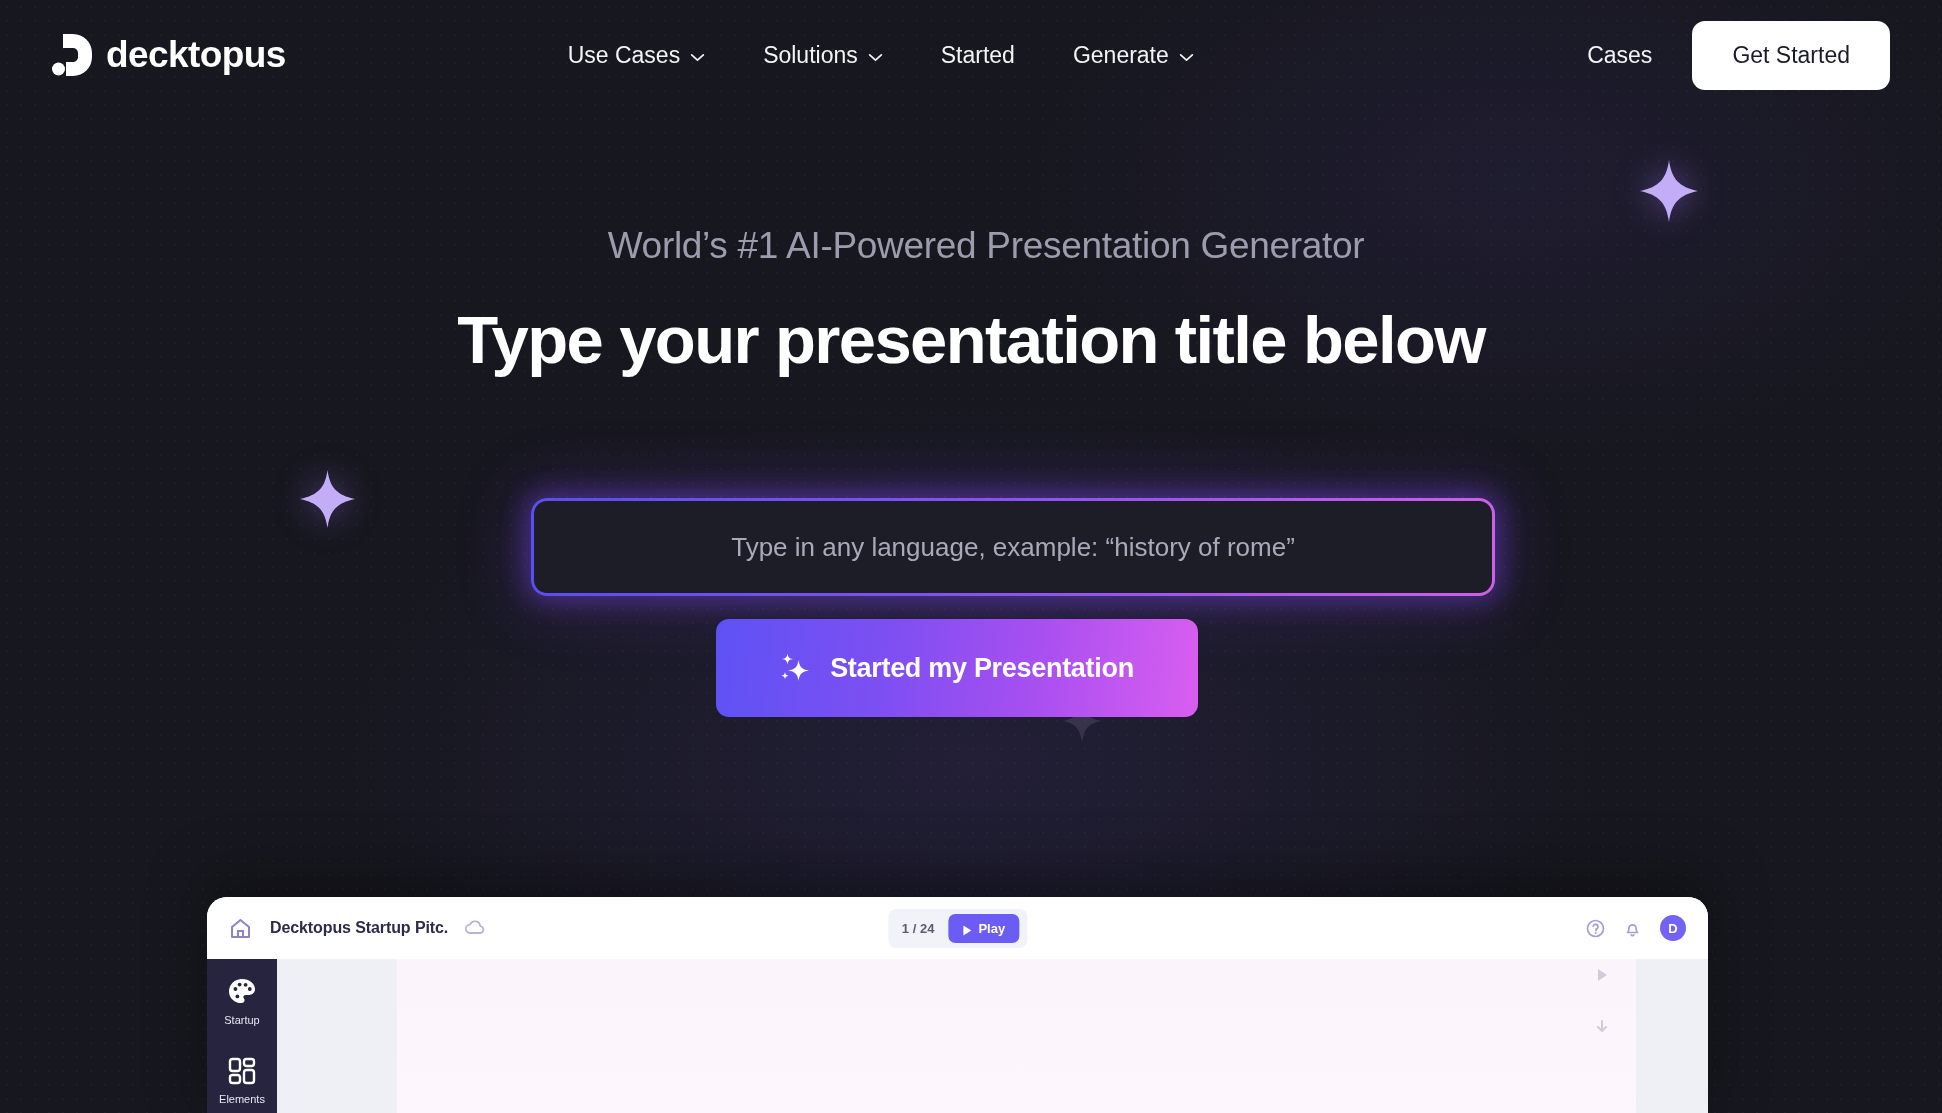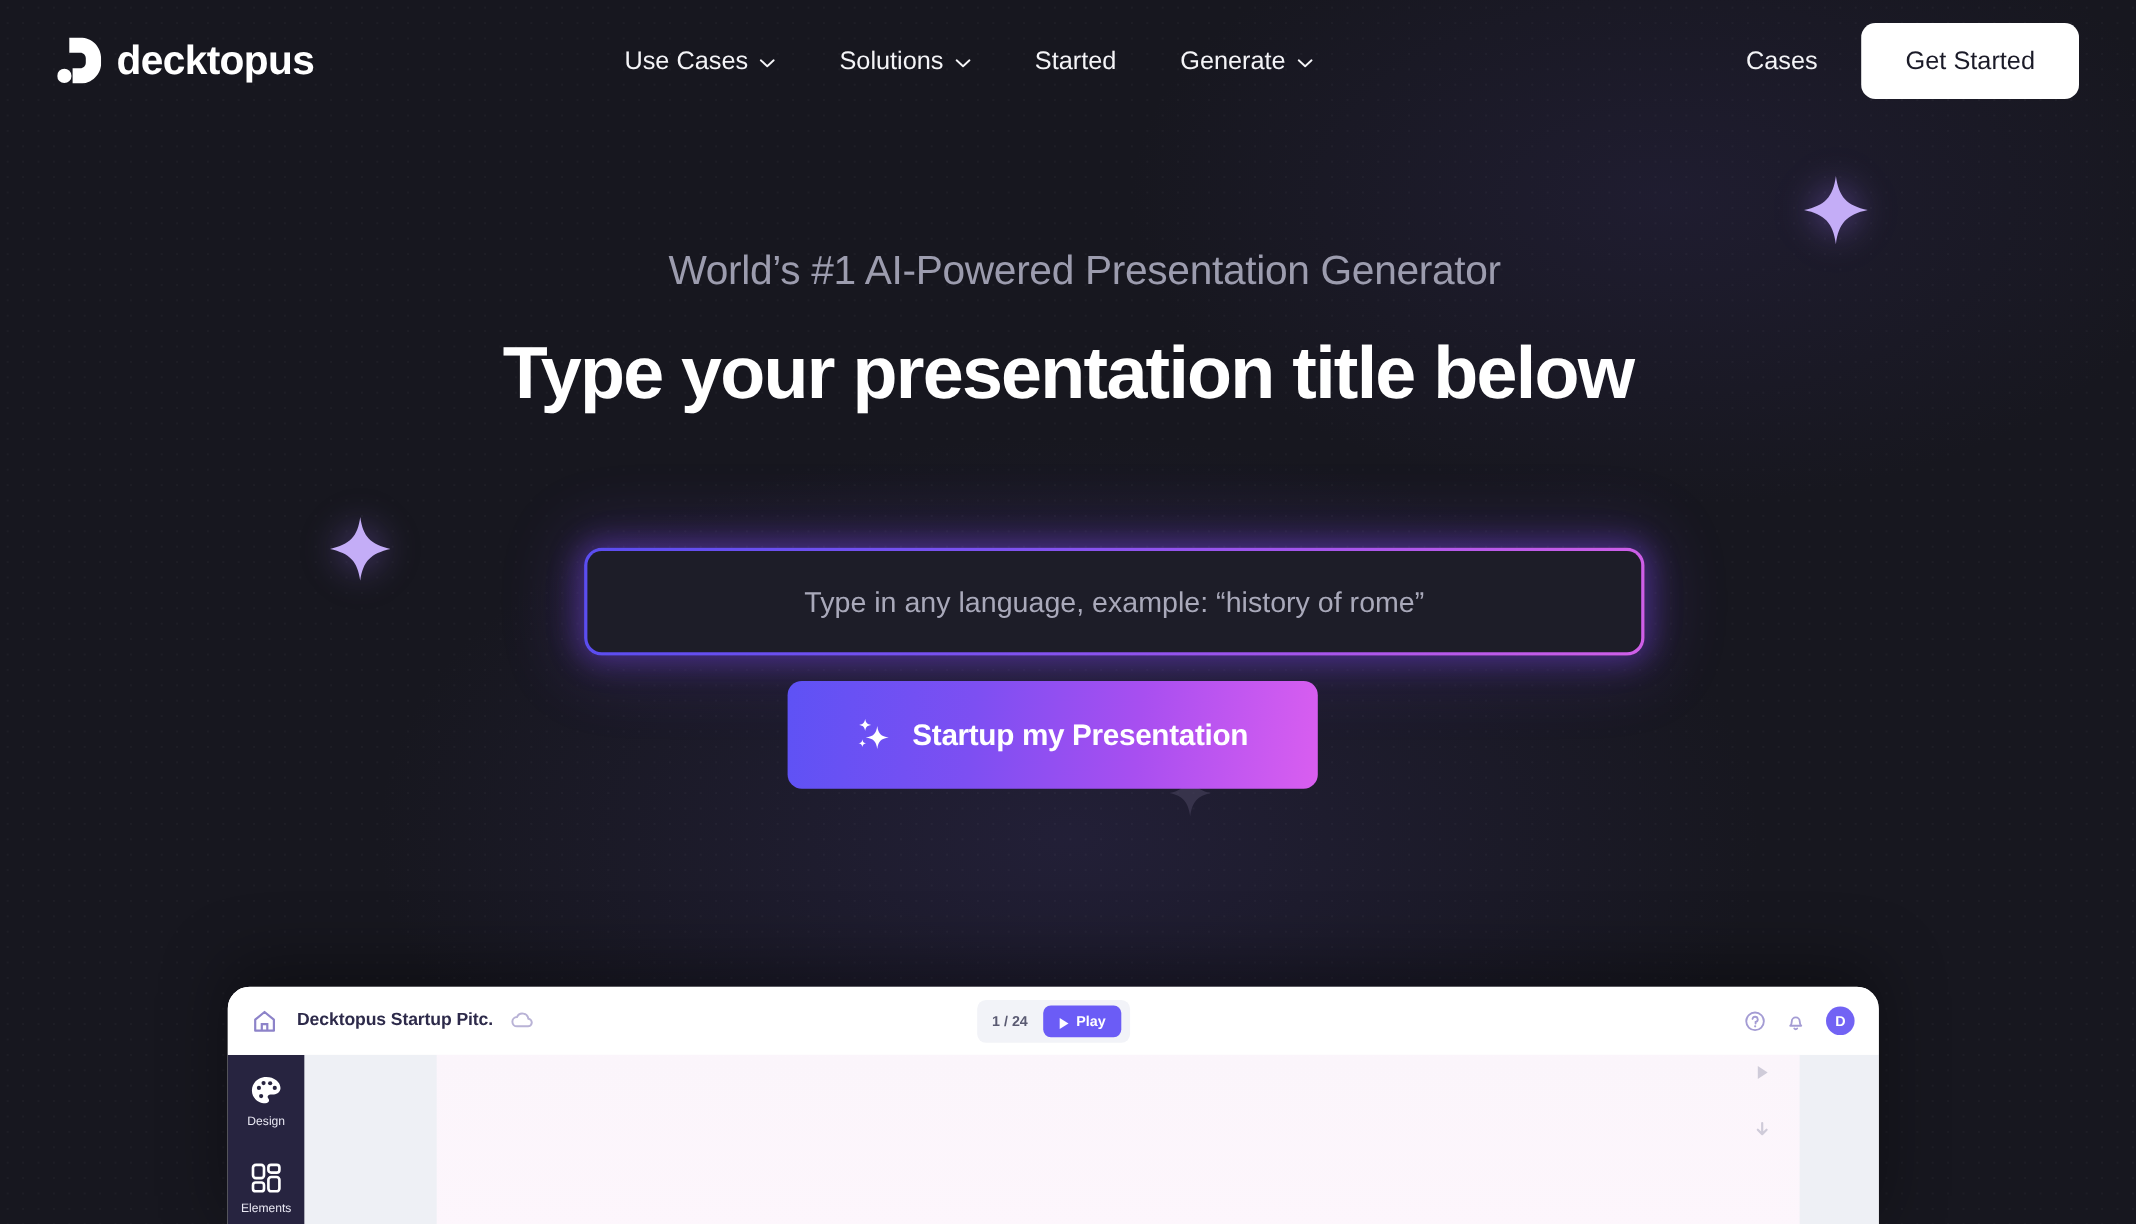--- a/index.html
+++ b/index.html
@@ -388,21 +388,21 @@
   </div>
 
   <button class="cta">
     <span class="cta-spark">
       <svg viewBox="0 0 30 30" width="30" height="30">
         <path fill="#ffffff" d="M18.5 7 C19.6 14.2 21.8 16.4 29 17.5 C21.8 18.6 19.6 20.8 18.5 28 C17.4 20.8 15.2 18.6 8 17.5 C15.2 16.4 17.4 14.2 18.5 7Z"></path>
         <path fill="#ffffff" d="M7.5 0.5 C8.1 4.3 9.2 5.4 13 6 C9.2 6.6 8.1 7.7 7.5 11.5 C6.9 7.7 5.8 6.6 2 6 C5.8 5.4 6.9 4.3 7.5 0.5Z"></path>
         <path fill="#ffffff" d="M5 19 C5.4 21.6 6.1 22.3 8.7 22.7 C6.1 23.1 5.4 23.8 5 26.4 C4.6 23.8 3.9 23.1 1.3 22.7 C3.9 22.3 4.6 21.6 5 19Z"></path>
       </svg>
     </span>
-    <span>Startup my Presentation</span>
+    <span>Started my Presentation</span>
   </button>
 
   <div class="mockup">
 
     <div class="mk-topbar">
       <span class="mk-home">
         <svg viewBox="0 0 23 23" width="23" height="23">
           <path fill="none" stroke="#8d83c9" stroke-width="2" stroke-linejoin="round" d="M3 10 L11.5 3 L20 10 V20 H3 Z"></path>
           <path fill="none" stroke="#8d83c9" stroke-width="2" d="M9 20 v-6 h5 v6"></path>
         </svg>
@@ -450,21 +450,21 @@
           <span>
             <svg viewBox="0 0 30 30" width="30" height="30">
               <path fill="#ffffff" d="M15 2 C7.8 2 2 7.5 2 14.4 C2 21.2 7.8 26 14.2 26 c2.2 0 3.4-1.2 3.4-2.7 c0-1.5-1.3-1.9-1.3-3.2 c0-1.3 1.1-2.2 2.6-2.2 H22 c3.3 0 6-2.4 6-5.7 C28 6.5 22.2 2 15 2Z"></path>
               <circle cx="8.4" cy="12" r="1.9" fill="#272440"></circle>
               <circle cx="12.6" cy="7.6" r="1.9" fill="#272440"></circle>
               <circle cx="18.6" cy="7.8" r="1.9" fill="#272440"></circle>
               <circle cx="22.8" cy="12" r="1.9" fill="#272440"></circle>
               <circle cx="10.4" cy="19.4" r="1.9" fill="#272440"></circle>
             </svg>
           </span>
-          <span class="mk-navlabel">Design</span>
+          <span class="mk-navlabel">Startup</span>
         </div>
         <div class="mk-navitem">
           <span>
             <svg viewBox="0 0 30 30" width="30" height="30">
               <rect x="3" y="3" width="10" height="12" rx="2.6" fill="none" stroke="#ffffff" stroke-width="2.4"></rect>
               <rect x="17" y="3" width="10" height="7" rx="2.4" fill="none" stroke="#ffffff" stroke-width="2.4"></rect>
               <rect x="3" y="19" width="10" height="8" rx="2.4" fill="none" stroke="#ffffff" stroke-width="2.4"></rect>
               <rect x="17" y="14" width="10" height="13" rx="2.6" fill="none" stroke="#ffffff" stroke-width="2.4"></rect>
             </svg>
           </span>

